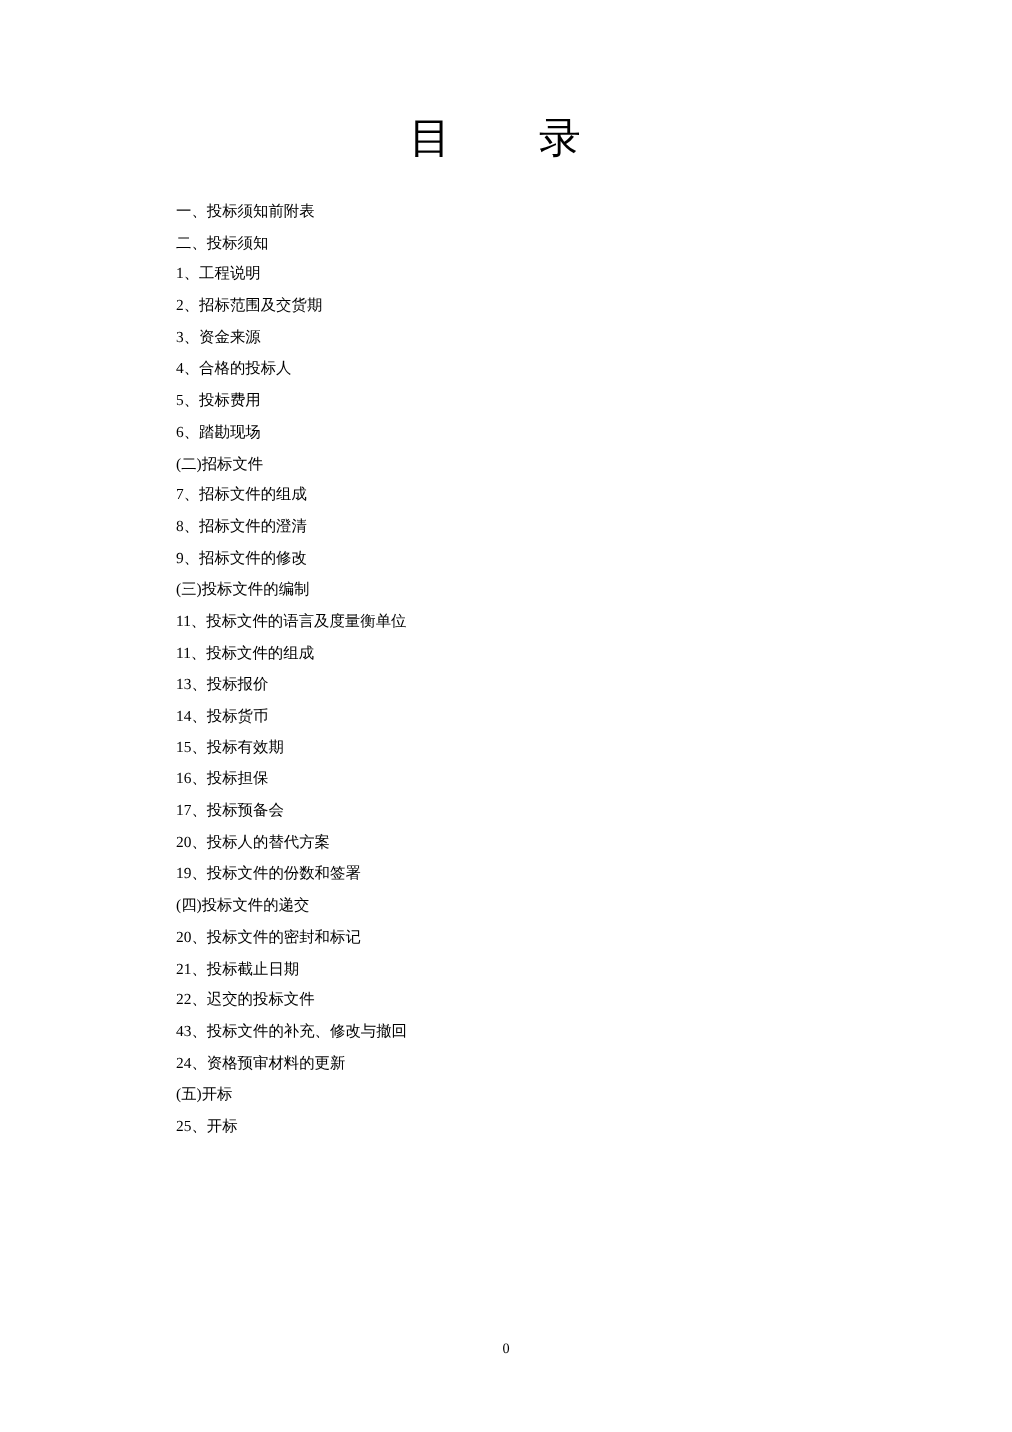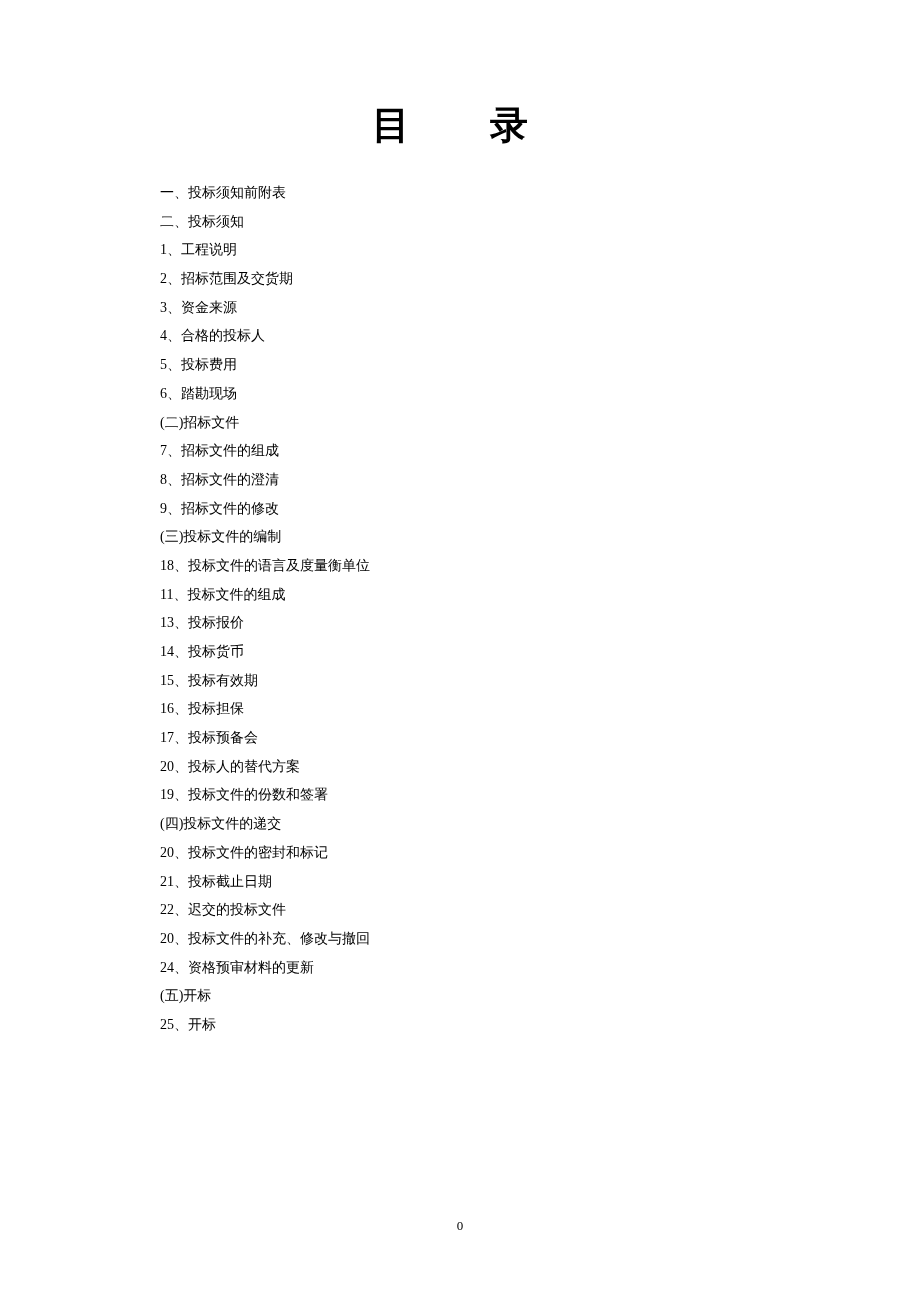--- a/index.html
+++ b/index.html
@@ -13,21 +13,21 @@
       height: 1302px;
       font-family: "SimSun", "宋体", serif;
       color: #000000;
       position: relative;
     }
     .page {
       padding: 100px 160px 60px 160px;
     }
     .title {
       font-size: 38px;
-      font-weight: bold;
+      font-weight: normal;
       text-align: center;
       letter-spacing: 80px;
       margin-bottom: 28px;
       padding-left: 60px;
     }
     .toc-list {
       list-style: none;
       font-size: 14px;
       line-height: 2.05;
     }
@@ -56,33 +56,33 @@
     <li class="toc-item">2、招标范围及交货期</li>
     <li class="toc-item">3、资金来源</li>
     <li class="toc-item">4、合格的投标人</li>
     <li class="toc-item">5、投标费用</li>
     <li class="toc-item">6、踏勘现场</li>
     <li class="toc-item">(二)招标文件</li>
     <li class="toc-item">7、招标文件的组成</li>
     <li class="toc-item">8、招标文件的澄清</li>
     <li class="toc-item">9、招标文件的修改</li>
     <li class="toc-item">(三)投标文件的编制</li>
-    <li class="toc-item">18、投标文件的语言及度量衡单位</li>
+    <li class="toc-item">11、投标文件的语言及度量衡单位</li>
     <li class="toc-item">11、投标文件的组成</li>
     <li class="toc-item">13、投标报价</li>
     <li class="toc-item">14、投标货币</li>
     <li class="toc-item">15、投标有效期</li>
     <li class="toc-item">16、投标担保</li>
     <li class="toc-item">17、投标预备会</li>
     <li class="toc-item">20、投标人的替代方案</li>
     <li class="toc-item">19、投标文件的份数和签署</li>
     <li class="toc-item">(四)投标文件的递交</li>
     <li class="toc-item">20、投标文件的密封和标记</li>
     <li class="toc-item">21、投标截止日期</li>
     <li class="toc-item">22、迟交的投标文件</li>
-    <li class="toc-item">20、投标文件的补充、修改与撤回</li>
+    <li class="toc-item">43、投标文件的补充、修改与撤回</li>
     <li class="toc-item">24、资格预审材料的更新</li>
     <li class="toc-item">(五)开标</li>
     <li class="toc-item">25、开标</li>
   </ul>
 </div>
 
 <div class="page-number">0</div>
 
 </body></html>

